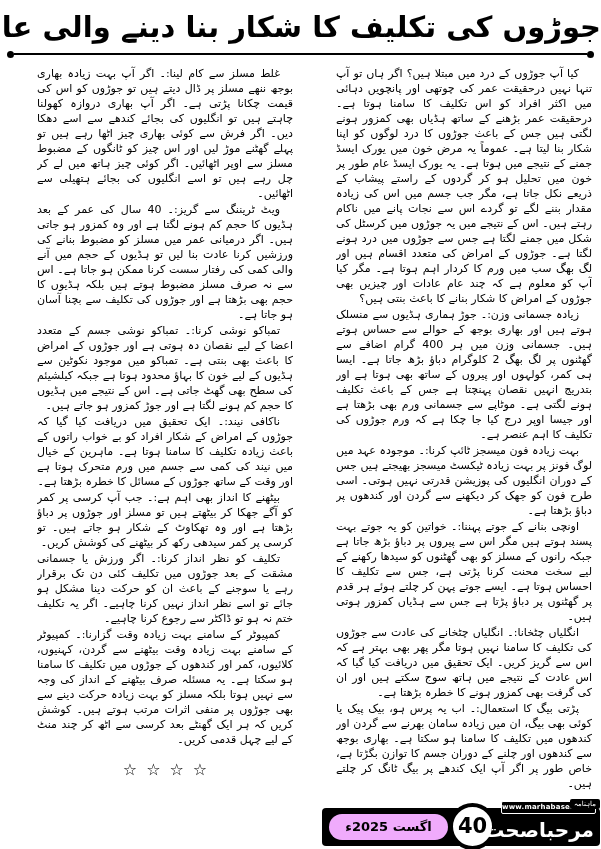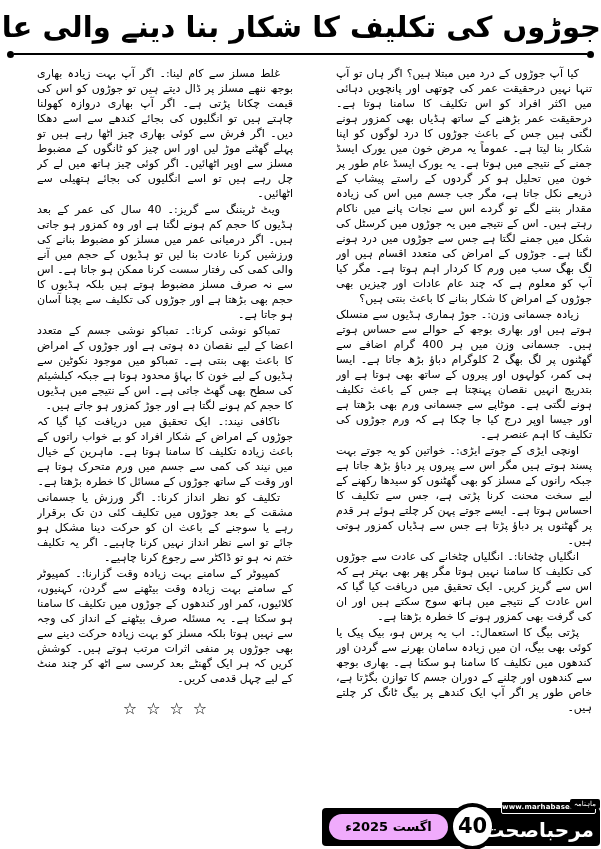--- a/index.html
+++ b/index.html
@@ -68,30 +68,32 @@
     <span class="dot"></span>
     <span class="line"></span>
     <span class="dot"></span>
   </div>
 
   <div class="columns">
 
     <div class="col">
       <p><span></span><span>کیا آپ جوڑوں کے درد میں مبتلا ہیں؟ اگر ہاں تو آپ تنہا نہیں درحقیقت عمر کی چوتھی اور پانچویں دہائی میں اکثر افراد کو اس تکلیف کا سامنا ہوتا ہے۔ درحقیقت عمر بڑھنے کے ساتھ ہڈیاں بھی کمزور ہونے لگتی ہیں جس کے باعث جوڑوں کا درد لوگوں کو اپنا شکار بنا لیتا ہے۔ عموماً یہ مرض خون میں یورک ایسڈ جمنے کے نتیجے میں ہوتا ہے۔ یہ یورک ایسڈ عام طور پر خون میں تحلیل ہو کر گردوں کے راستے پیشاب کے ذریعے نکل جاتا ہے، مگر جب جسم میں اس کی زیادہ مقدار بننے لگے تو گردے اس سے نجات پانے میں ناکام رہتے ہیں۔ اس کے نتیجے میں یہ جوڑوں میں کرسٹل کی شکل میں جمنے لگتا ہے جس سے جوڑوں میں درد ہونے لگتا ہے۔ جوڑوں کے امراض کی متعدد اقسام ہیں اور لگ بھگ سب میں ورم کا کردار اہم ہوتا ہے۔ مگر کیا آپ کو معلوم ہے کہ چند عام عادات اور چیزیں بھی جوڑوں کے امراض کا شکار بنانے کا باعث بنتی ہیں؟</span></p>
       <p><span>زیادہ جسمانی وزن:۔ </span><span>جوڑ ہماری ہڈیوں سے منسلک ہوتے ہیں اور بھاری بوجھ کے حوالے سے حساس ہوتے ہیں۔ جسمانی وزن میں ہر 400 گرام اضافے سے گھٹنوں پر لگ بھگ 2 کلوگرام دباؤ بڑھ جاتا ہے۔ ایسا ہی کمر، کولہوں اور پیروں کے ساتھ بھی ہوتا ہے اور بتدریج انہیں نقصان پہنچتا ہے جس کے باعث تکلیف ہونے لگتی ہے۔ موٹاپے سے جسمانی ورم بھی بڑھتا ہے اور جیسا اوپر درج کیا جا چکا ہے کہ ورم جوڑوں کی تکلیف کا اہم عنصر ہے۔</span></p>
-      <p><span>اونچی ایڑی کے جوتے ایڑی:۔ </span><span>خواتین کو یہ جوتے بہت پسند ہوتے ہیں مگر اس سے پیروں پر دباؤ بڑھ جاتا ہے جبکہ رانوں کے مسلز کو بھی گھٹنوں کو سیدھا رکھنے کے لیے سخت محنت کرنا پڑتی ہے، جس سے تکلیف کا احساس ہوتا ہے۔ ایسے جوتے پہن کر چلتے ہوئے ہر قدم پر گھٹنوں پر دباؤ پڑتا ہے جس سے ہڈیاں کمزور ہوتی ہیں۔</span></p>
+      <p><span>بہت زیادہ فون میسجز ٹائپ کرنا:۔ </span><span>موجودہ عہد میں لوگ فونز پر بہت زیادہ ٹیکسٹ میسجز بھیجتے ہیں جس کے دوران انگلیوں کی پوزیشن قدرتی نہیں ہوتی۔ اسی طرح فون کو جھک کر دیکھنے سے گردن اور کندھوں پر دباؤ بڑھتا ہے۔</span></p>
+      <p><span>اونچی بنانے کے جوتے پہننا:۔ </span><span>خواتین کو یہ جوتے بہت پسند ہوتے ہیں مگر اس سے پیروں پر دباؤ بڑھ جاتا ہے جبکہ رانوں کے مسلز کو بھی گھٹنوں کو سیدھا رکھنے کے لیے سخت محنت کرنا پڑتی ہے، جس سے تکلیف کا احساس ہوتا ہے۔ ایسے جوتے پہن کر چلتے ہوئے ہر قدم پر گھٹنوں پر دباؤ پڑتا ہے جس سے ہڈیاں کمزور ہوتی ہیں۔</span></p>
       <p><span>انگلیاں چٹخانا:۔ </span><span>انگلیاں چٹخانے کی عادت سے جوڑوں کی تکلیف کا سامنا نہیں ہوتا مگر پھر بھی بہتر ہے کہ اس سے گریز کریں۔ ایک تحقیق میں دریافت کیا گیا کہ اس عادت کے نتیجے میں ہاتھ سوج سکتے ہیں اور ان کی گرفت بھی کمزور ہونے کا خطرہ بڑھتا ہے۔</span></p>
       <p><span>پڑتی بیگ کا استعمال:۔ </span><span>اب یہ پرس ہو، بیک پیک یا کوئی بھی بیگ، ان میں زیادہ سامان بھرنے سے گردن اور کندھوں میں تکلیف کا سامنا ہو سکتا ہے۔ بھاری بوجھ سے کندھوں اور چلنے کے دوران جسم کا توازن بگڑتا ہے، خاص طور پر اگر آپ ایک کندھے پر بیگ ٹانگ کر چلتے ہیں۔</span></p>
     </div>
 
     <div class="col">
       <p><span>غلط مسلز سے کام لینا:۔ </span><span>اگر آپ بہت زیادہ بھاری بوجھ ننھے مسلز پر ڈال دیتے ہیں تو جوڑوں کو اس کی قیمت چکانا پڑتی ہے۔ اگر آپ بھاری دروازہ کھولنا چاہتے ہیں تو انگلیوں کی بجائے کندھے سے اسے دھکا دیں۔ اگر فرش سے کوئی بھاری چیز اٹھا رہے ہیں تو پہلے گھٹنے موڑ لیں اور اس چیز کو ٹانگوں کے مضبوط مسلز سے اوپر اٹھائیں۔ اگر کوئی چیز ہاتھ میں لے کر چل رہے ہیں تو اسے انگلیوں کی بجائے ہتھیلی سے اٹھائیں۔</span></p>
       <p><span>ویٹ ٹریننگ سے گریز:۔ </span><span>40 سال کی عمر کے بعد ہڈیوں کا حجم کم ہونے لگتا ہے اور وہ کمزور ہو جاتی ہیں۔ اگر درمیانی عمر میں مسلز کو مضبوط بنانے کی ورزشیں کرنا عادت بنا لیں تو ہڈیوں کے حجم میں آنے والی کمی کی رفتار سست کرنا ممکن ہو جاتا ہے۔ اس سے نہ صرف مسلز مضبوط ہوتے ہیں بلکہ ہڈیوں کا حجم بھی بڑھتا ہے اور جوڑوں کی تکلیف سے بچنا آسان ہو جاتا ہے۔</span></p>
       <p><span>تمباکو نوشی کرنا:۔ </span><span>تمباکو نوشی جسم کے متعدد اعضا کے لیے نقصان دہ ہوتی ہے اور جوڑوں کے امراض کا باعث بھی بنتی ہے۔ تمباکو میں موجود نکوٹین سے ہڈیوں کے لیے خون کا بہاؤ محدود ہوتا ہے جبکہ کیلشیئم کی سطح بھی گھٹ جاتی ہے۔ اس کے نتیجے میں ہڈیوں کا حجم کم ہونے لگتا ہے اور جوڑ کمزور ہو جاتے ہیں۔</span></p>
       <p><span>ناکافی نیند:۔ </span><span>ایک تحقیق میں دریافت کیا گیا کہ جوڑوں کے امراض کے شکار افراد کو بے خواب راتوں کے باعث زیادہ تکلیف کا سامنا ہوتا ہے۔ ماہرین کے خیال میں نیند کی کمی سے جسم میں ورم متحرک ہوتا ہے اور وقت کے ساتھ جوڑوں کے مسائل کا خطرہ بڑھتا ہے۔</span></p>
+      <p><span>بیٹھنے کا انداز بھی اہم ہے:۔ </span><span>جب آپ کرسی پر کمر کو آگے جھکا کر بیٹھتے ہیں تو مسلز اور جوڑوں پر دباؤ بڑھتا ہے اور وہ تھکاوٹ کے شکار ہو جاتے ہیں۔ تو کرسی پر کمر سیدھی رکھ کر بیٹھنے کی کوشش کریں۔</span></p>
       <p><span>تکلیف کو نظر انداز کرنا:۔ </span><span>اگر ورزش یا جسمانی مشقت کے بعد جوڑوں میں تکلیف کئی دن تک برقرار رہے یا سوجنے کے باعث ان کو حرکت دینا مشکل ہو جائے تو اسے نظر انداز نہیں کرنا چاہیے۔ اگر یہ تکلیف ختم نہ ہو تو ڈاکٹر سے رجوع کرنا چاہیے۔</span></p>
       <p><span>کمپیوٹر کے سامنے بہت زیادہ وقت گزارنا:۔ </span><span>کمپیوٹر کے سامنے بہت زیادہ وقت بیٹھنے سے گردن، کہنیوں، کلائیوں، کمر اور کندھوں کے جوڑوں میں تکلیف کا سامنا ہو سکتا ہے۔ یہ مسئلہ صرف بیٹھنے کے انداز کی وجہ سے نہیں ہوتا بلکہ مسلز کو بہت زیادہ حرکت دینے سے بھی جوڑوں پر منفی اثرات مرتب ہوتے ہیں۔ کوشش کریں کہ ہر ایک گھنٹے بعد کرسی سے اٹھ کر چند منٹ کے لیے چہل قدمی کریں۔</span></p>
       <div class="stars">☆☆☆☆</div>
     </div>
 
   </div>
 
   <div class="footer-bar">
     <div class="date-pill">اگست 2025ء</div>
     <div class="issue-circle">40</div>

